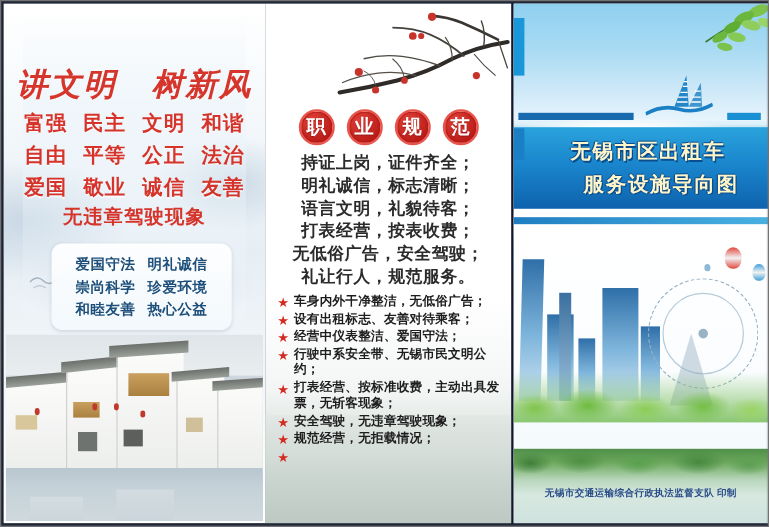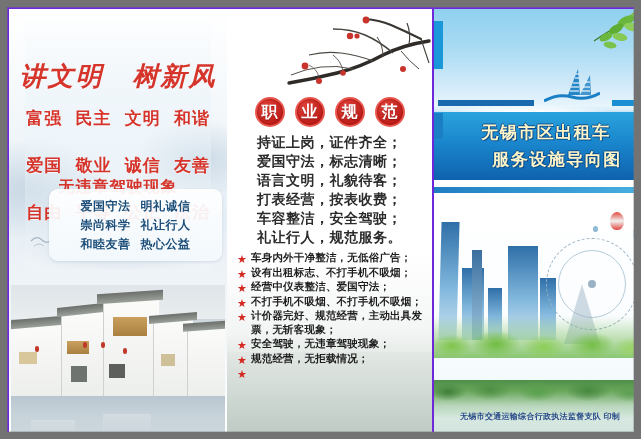--- a/index.html
+++ b/index.html
@@ -5,22 +5,22 @@
   * { box-sizing: border-box; margin: 0; padding: 0; }
   html, body {
     width: 641px; height: 439px;
     background: #ffffff;
     font-family: "Liberation Sans", "DejaVu Sans", sans-serif;
     overflow: hidden;
   }
   .poster {
     position: relative;
     width: 641px; height: 439px;
-    background: #6d28d9;
-    border: 7px solid #737373;
+    background: #0f172a;
+    border: 1px solid #737373;
     overflow: hidden;
   }
   
   .panel-left {
     position: absolute; left: 2px; top: 2px;
     width: 218px; height: 433px;
     background: linear-gradient(180deg,#ffffff 0%,#f4f8fb 22%,#e6eef5 48%,#eef3f7 62%,#ffffff 100%);
     overflow: hidden;
   }
   .mist-mountain {
@@ -54,33 +54,33 @@
   }
   .cv-line {
     font-family: "Liberation Serif", "DejaVu Serif", serif;
     font-weight: bold;
     font-size: 17px;
     color: #d6342a;
     letter-spacing: 1px;
     line-height: 23px;
     text-shadow: 0 1px 0 rgba(255,255,255,.65);
   }
-  .cv-line span { display: inline-block; margin: 12px 4px; }
+  .cv-line span { display: inline-block; margin: 2px 4px; }
   .pact-title {
     position: absolute; left: 0; top: 168px; width: 218px;
     text-align: center;
     font-family: "Liberation Serif", "DejaVu Serif", serif;
     font-weight: bold;
     font-size: 16px;
     letter-spacing: 1px;
     color: #d6342a;
   }
   .pact-box {
-    position: absolute; left: 40px; top: 180px;
-    width: 173px; height: 72px;
+    position: absolute; left: 40px; top: 200px;
+    width: 150px; height: 72px;
     background: linear-gradient(180deg, rgba(255,255,255,.93), rgba(243,249,253,.93));
     border-radius: 9px;
     box-shadow: 0 1px 3px rgba(80,110,140,.18);
     padding-top: 8px;
   }
   .pact-row {
     text-align: center;
     font-family: "Liberation Serif", "DejaVu Serif", serif;
     font-size: 12px;
     font-weight: bold;
@@ -305,46 +305,46 @@
     </div>
 
     <div class="core-values">
       <div class="cv-line">
         <span>富强</span>
         <span>民主</span>
         <span>文明</span>
         <span>和谐</span>
       </div>
       <div class="cv-line">
+        <span>自由</span>
+        <span>平等</span>
+        <span>公正</span>
+        <span>法治</span>
+      </div>
+      <div class="cv-line">
         <span>爱国</span>
         <span>敬业</span>
         <span>诚信</span>
         <span>友善</span>
       </div>
-      <div class="cv-line">
-        <span>自由</span>
-        <span>平等</span>
-        <span>公正</span>
-        <span>法治</span>
-      </div>
     </div>
 
     <div class="pact-title">无违章驾驶现象</div>
 
     <svg class="ink-bird" viewBox="0 0 26 26">
       <path d="M2 14 Q8 8 13 13 Q18 18 24 12" stroke="#6f8496" stroke-width="1.2" fill="none"></path>
       <path d="M5 19 Q10 15 15 19" stroke="#8ea2b2" stroke-width="1" fill="none"></path>
     </svg>
 
     <div class="pact-box">
       <div class="pact-row">
         <b>爱国守法</b><span class="sp"></span><b>明礼诚信</b>
       </div>
       <div class="pact-row">
-        <b>崇尚科学</b><span class="sp"></span><b>礼让行人</b>
+        <b>崇尚科学</b><span class="sp"></span><b>珍爱环境</b>
       </div>
       <div class="pact-row">
         <b>和睦友善</b><span class="sp"></span><b>热心公益</b>
       </div>
     </div>
 
     <div class="watertown">
       <div class="wt-sky"></div>
 
       <div class="house" style="left:-4px;  width:58px; height:74px;"></div>
@@ -401,50 +401,50 @@
 
     <div class="seal-row">
       <div class="seal">职</div>
       <div class="seal">业</div>
       <div class="seal">规</div>
       <div class="seal">范</div>
     </div>
 
     <div class="norm-lines">
       <div class="norm-line">持证上岗，证件齐全；</div>
-      <div class="norm-line">爱国守法，标志清晰；</div>
+      <div class="norm-line">明礼诚信，标志清晰；</div>
       <div class="norm-line">语言文明，礼貌待客；</div>
       <div class="norm-line">打表经营，按表收费；</div>
-      <div class="norm-line">车容整洁，安全驾驶；</div>
+      <div class="norm-line">无低俗广告，安全驾驶；</div>
       <div class="norm-line">礼让行人，规范服务。</div>
     </div>
 
     <div class="mid-town"></div>
     <div class="mid-fade"></div>
 
     <div class="star-list">
       <div class="star-item">
         <div class="star">★</div>
         <div class="star-txt">车身内外干净整洁，无低俗广告；</div>
       </div>
       <div class="star-item">
         <div class="star">★</div>
-        <div class="star-txt">设有出租标志、不打手机不吸烟；</div>
+        <div class="star-txt">设有出租标志、友善对待乘客；</div>
       </div>
       <div class="star-item">
         <div class="star">★</div>
         <div class="star-txt">经营中仪表整洁、爱国守法；</div>
       </div>
       <div class="star-item">
         <div class="star">★</div>
-        <div class="star-txt">不打手机不吸烟、不打手机不吸烟；</div>
-      </div>
-      <div class="star-item">
-        <div class="star">★</div>
-        <div class="star-txt">计价器完好、规范经营，主动出具发票，无斩客现象；</div>
+        <div class="star-txt">行驶中系安全带、无锡市民文明公约；</div>
+      </div>
+      <div class="star-item">
+        <div class="star">★</div>
+        <div class="star-txt">打表经营、按标准收费，主动出具发票，无斩客现象；</div>
       </div>
       <div class="star-item">
         <div class="star">★</div>
         <div class="star-txt">安全驾驶，无违章驾驶现象；</div>
       </div>
       <div class="star-item">
         <div class="star">★</div>
         <div class="star-txt">规范经营，无拒载情况；</div>
       </div>
       <div class="star-item">

